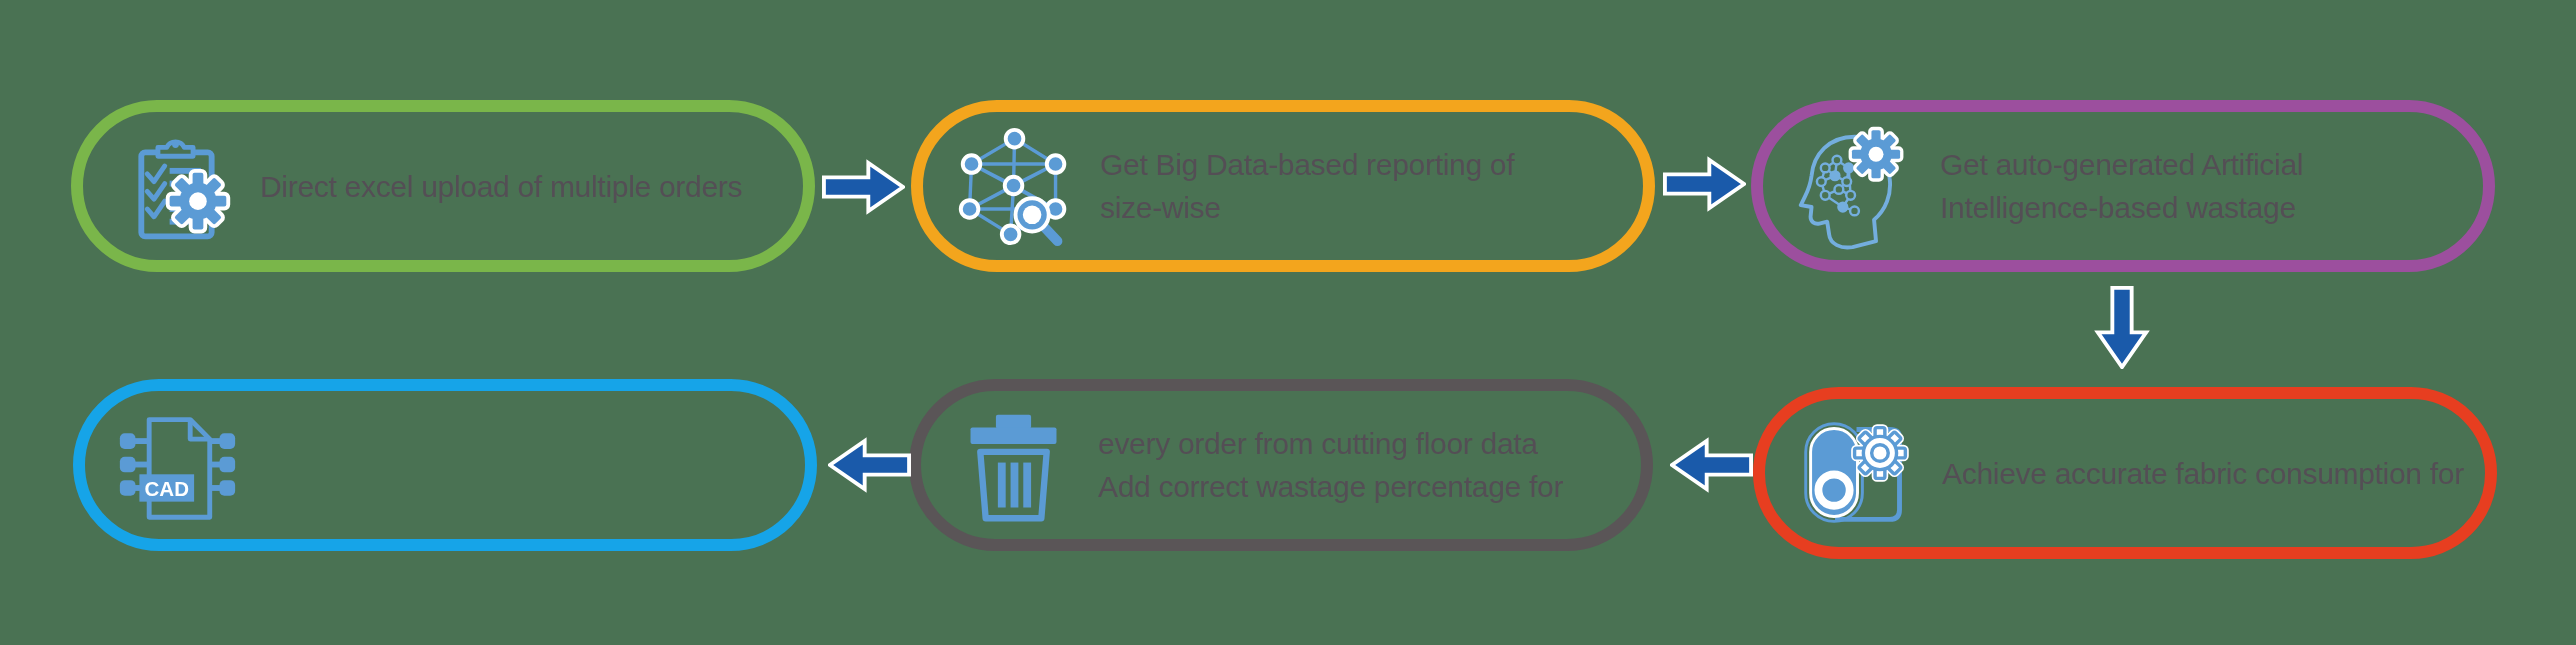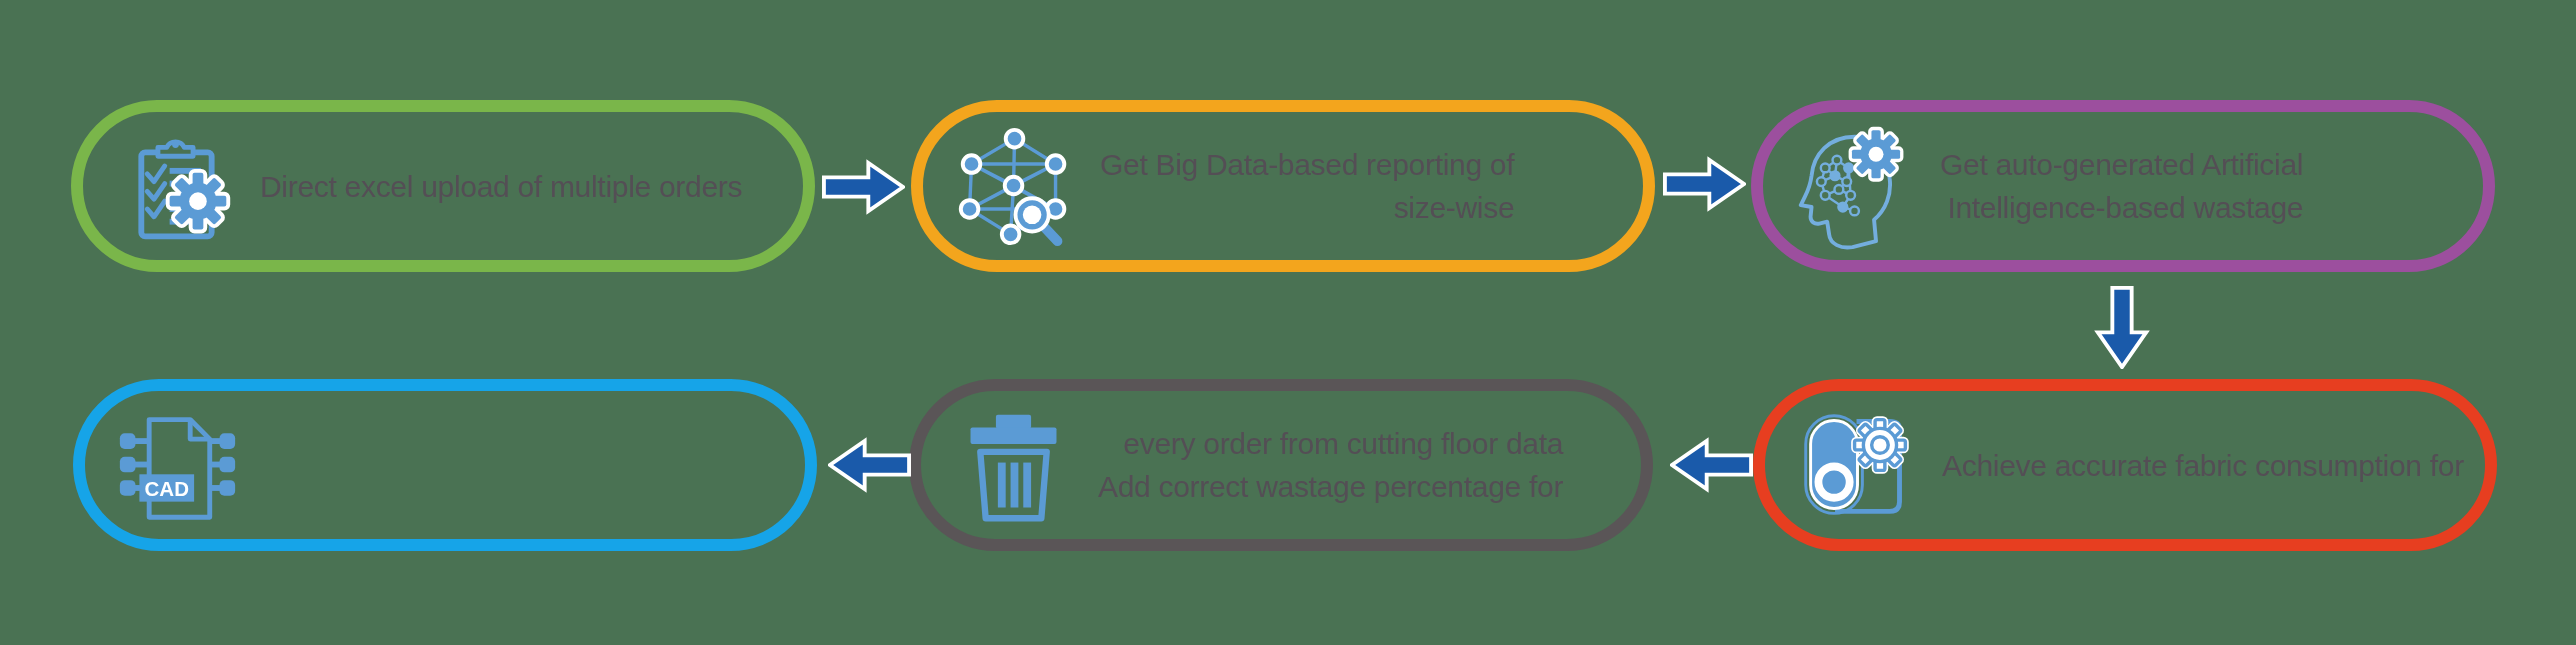--- a/index.html
+++ b/index.html
@@ -1,17 +1,17 @@
 <!DOCTYPE html>
 <html><head>
 <meta charset="utf-8">
 <style>
   html,body{margin:0;padding:0;background:#4a7253;}
   .canvas{position:relative;width:2576px;height:559px;background:#4a7253;overflow:hidden;
-          font-family:"Liberation Sans",sans-serif;text-align:right;}
+          font-family:"Liberation Sans",sans-serif;}
   .step{position:absolute;width:744px;height:172px;box-sizing:border-box;
         border:12.6px solid #777;border-radius:87px;
         display:flex;align-items:center;padding:0 17.4px 0 29px;}
   .icon-wrap{width:127px;height:127px;flex:0 0 auto;}
   .icon-wrap svg{width:127px;height:127px;display:block;}
   .label{color:#544e55;font-size:30px;line-height:43px;letter-spacing:-0.3px;
          margin-left:21px;font-weight:400;}
   .arrow{position:absolute;}
   .arrow polygon{fill:#1a5aaa;stroke:#ffffff;stroke-width:4;}
   .ico-stroke{stroke:#5b9bd5;fill:none;}
@@ -155,21 +155,21 @@
     <div class="label">
       <div>Get auto-generated Artificial</div>
       <div>Intelligence-based wastage</div>
     </div>
   </div>
 
   <svg class="arrow" style="left:2094px;top:286px" width="56" height="83" viewBox="0 0 58 86">
     <polygon points="19,2 39,2 39,48 54,48 29,84 4,48 19,48"></polygon>
   </svg>
 
-  <div class="step" style="left: 1753px; top: 379px; border-color: rgb(231, 62, 32);">
+  <div class="step" style="left: 1753px; top: 387px; border-color: rgb(231, 62, 32);">
     <div class="icon-wrap">
       <svg viewBox="0 0 130 130">
         <defs>
             <g id="teeth4">
           <rect x="-5" y="-26" width="10" height="11" rx="2"></rect>
           <rect x="-5" y="-26" width="10" height="11" rx="2" transform="rotate(45)"></rect>
           <rect x="-5" y="-26" width="10" height="11" rx="2" transform="rotate(90)"></rect>
           <rect x="-5" y="-26" width="10" height="11" rx="2" transform="rotate(135)"></rect>
           <rect x="-5" y="-26" width="10" height="11" rx="2" transform="rotate(180)"></rect>
           <rect x="-5" y="-26" width="10" height="11" rx="2" transform="rotate(225)"></rect>

